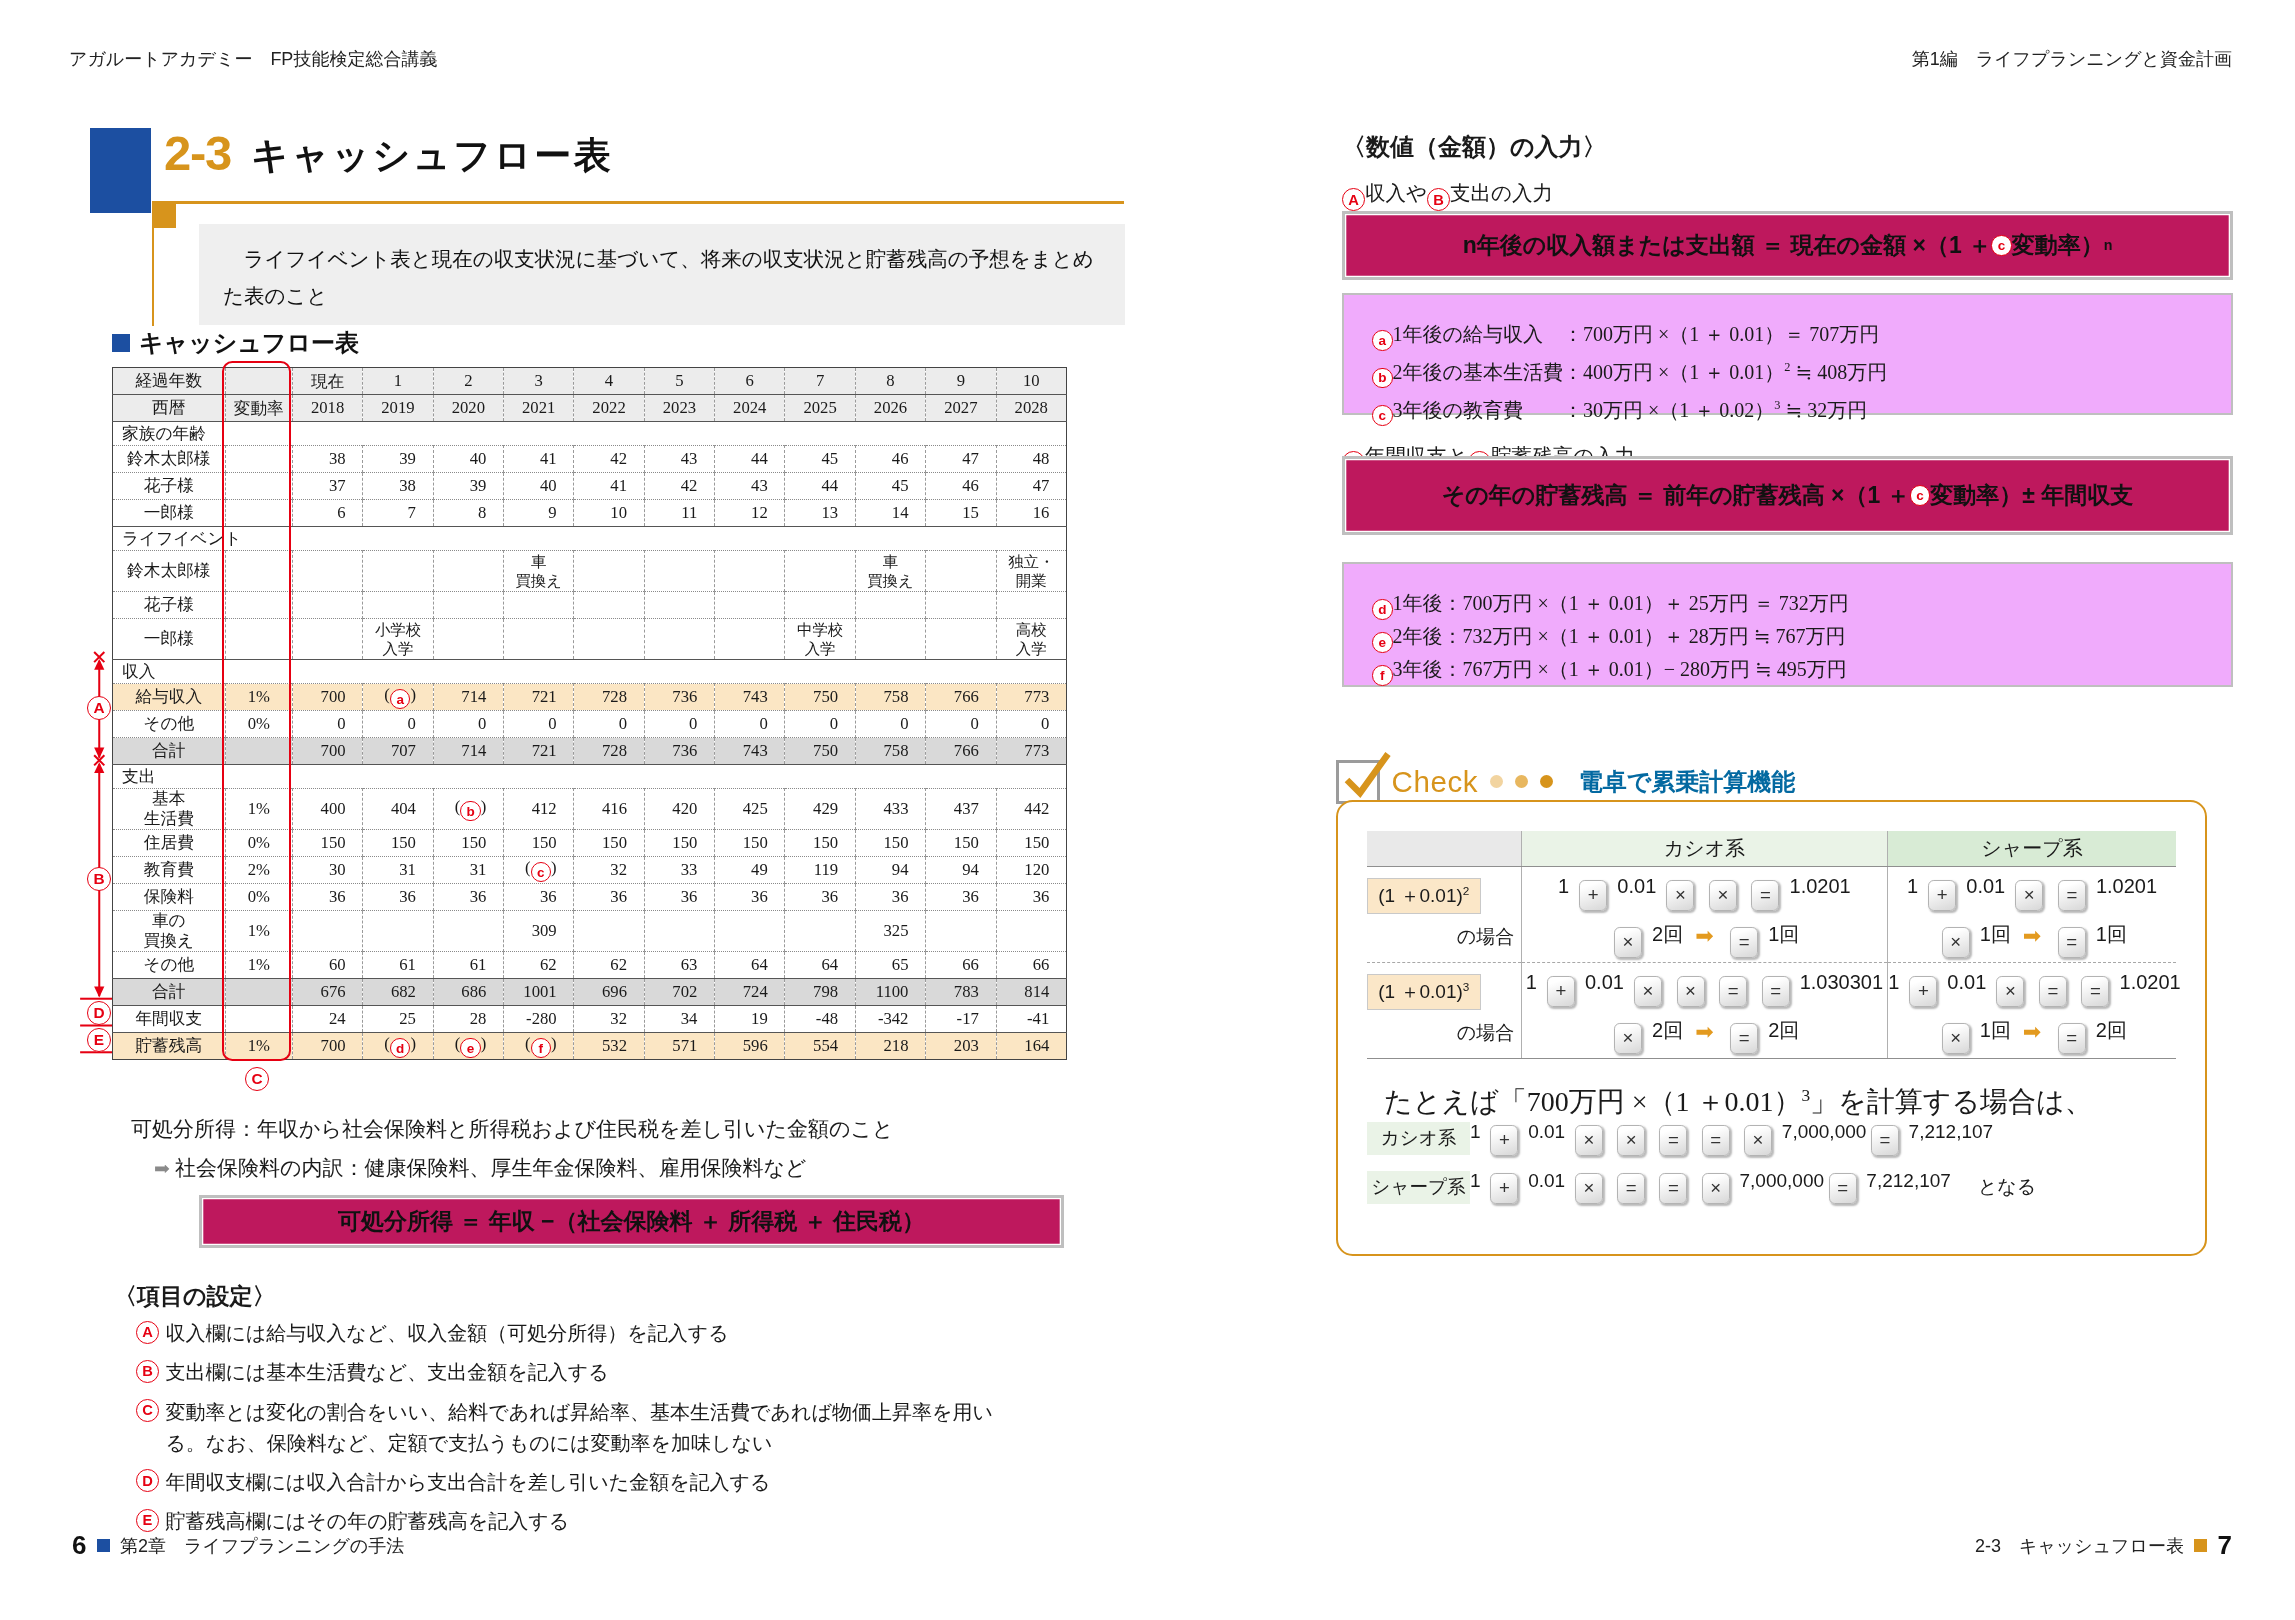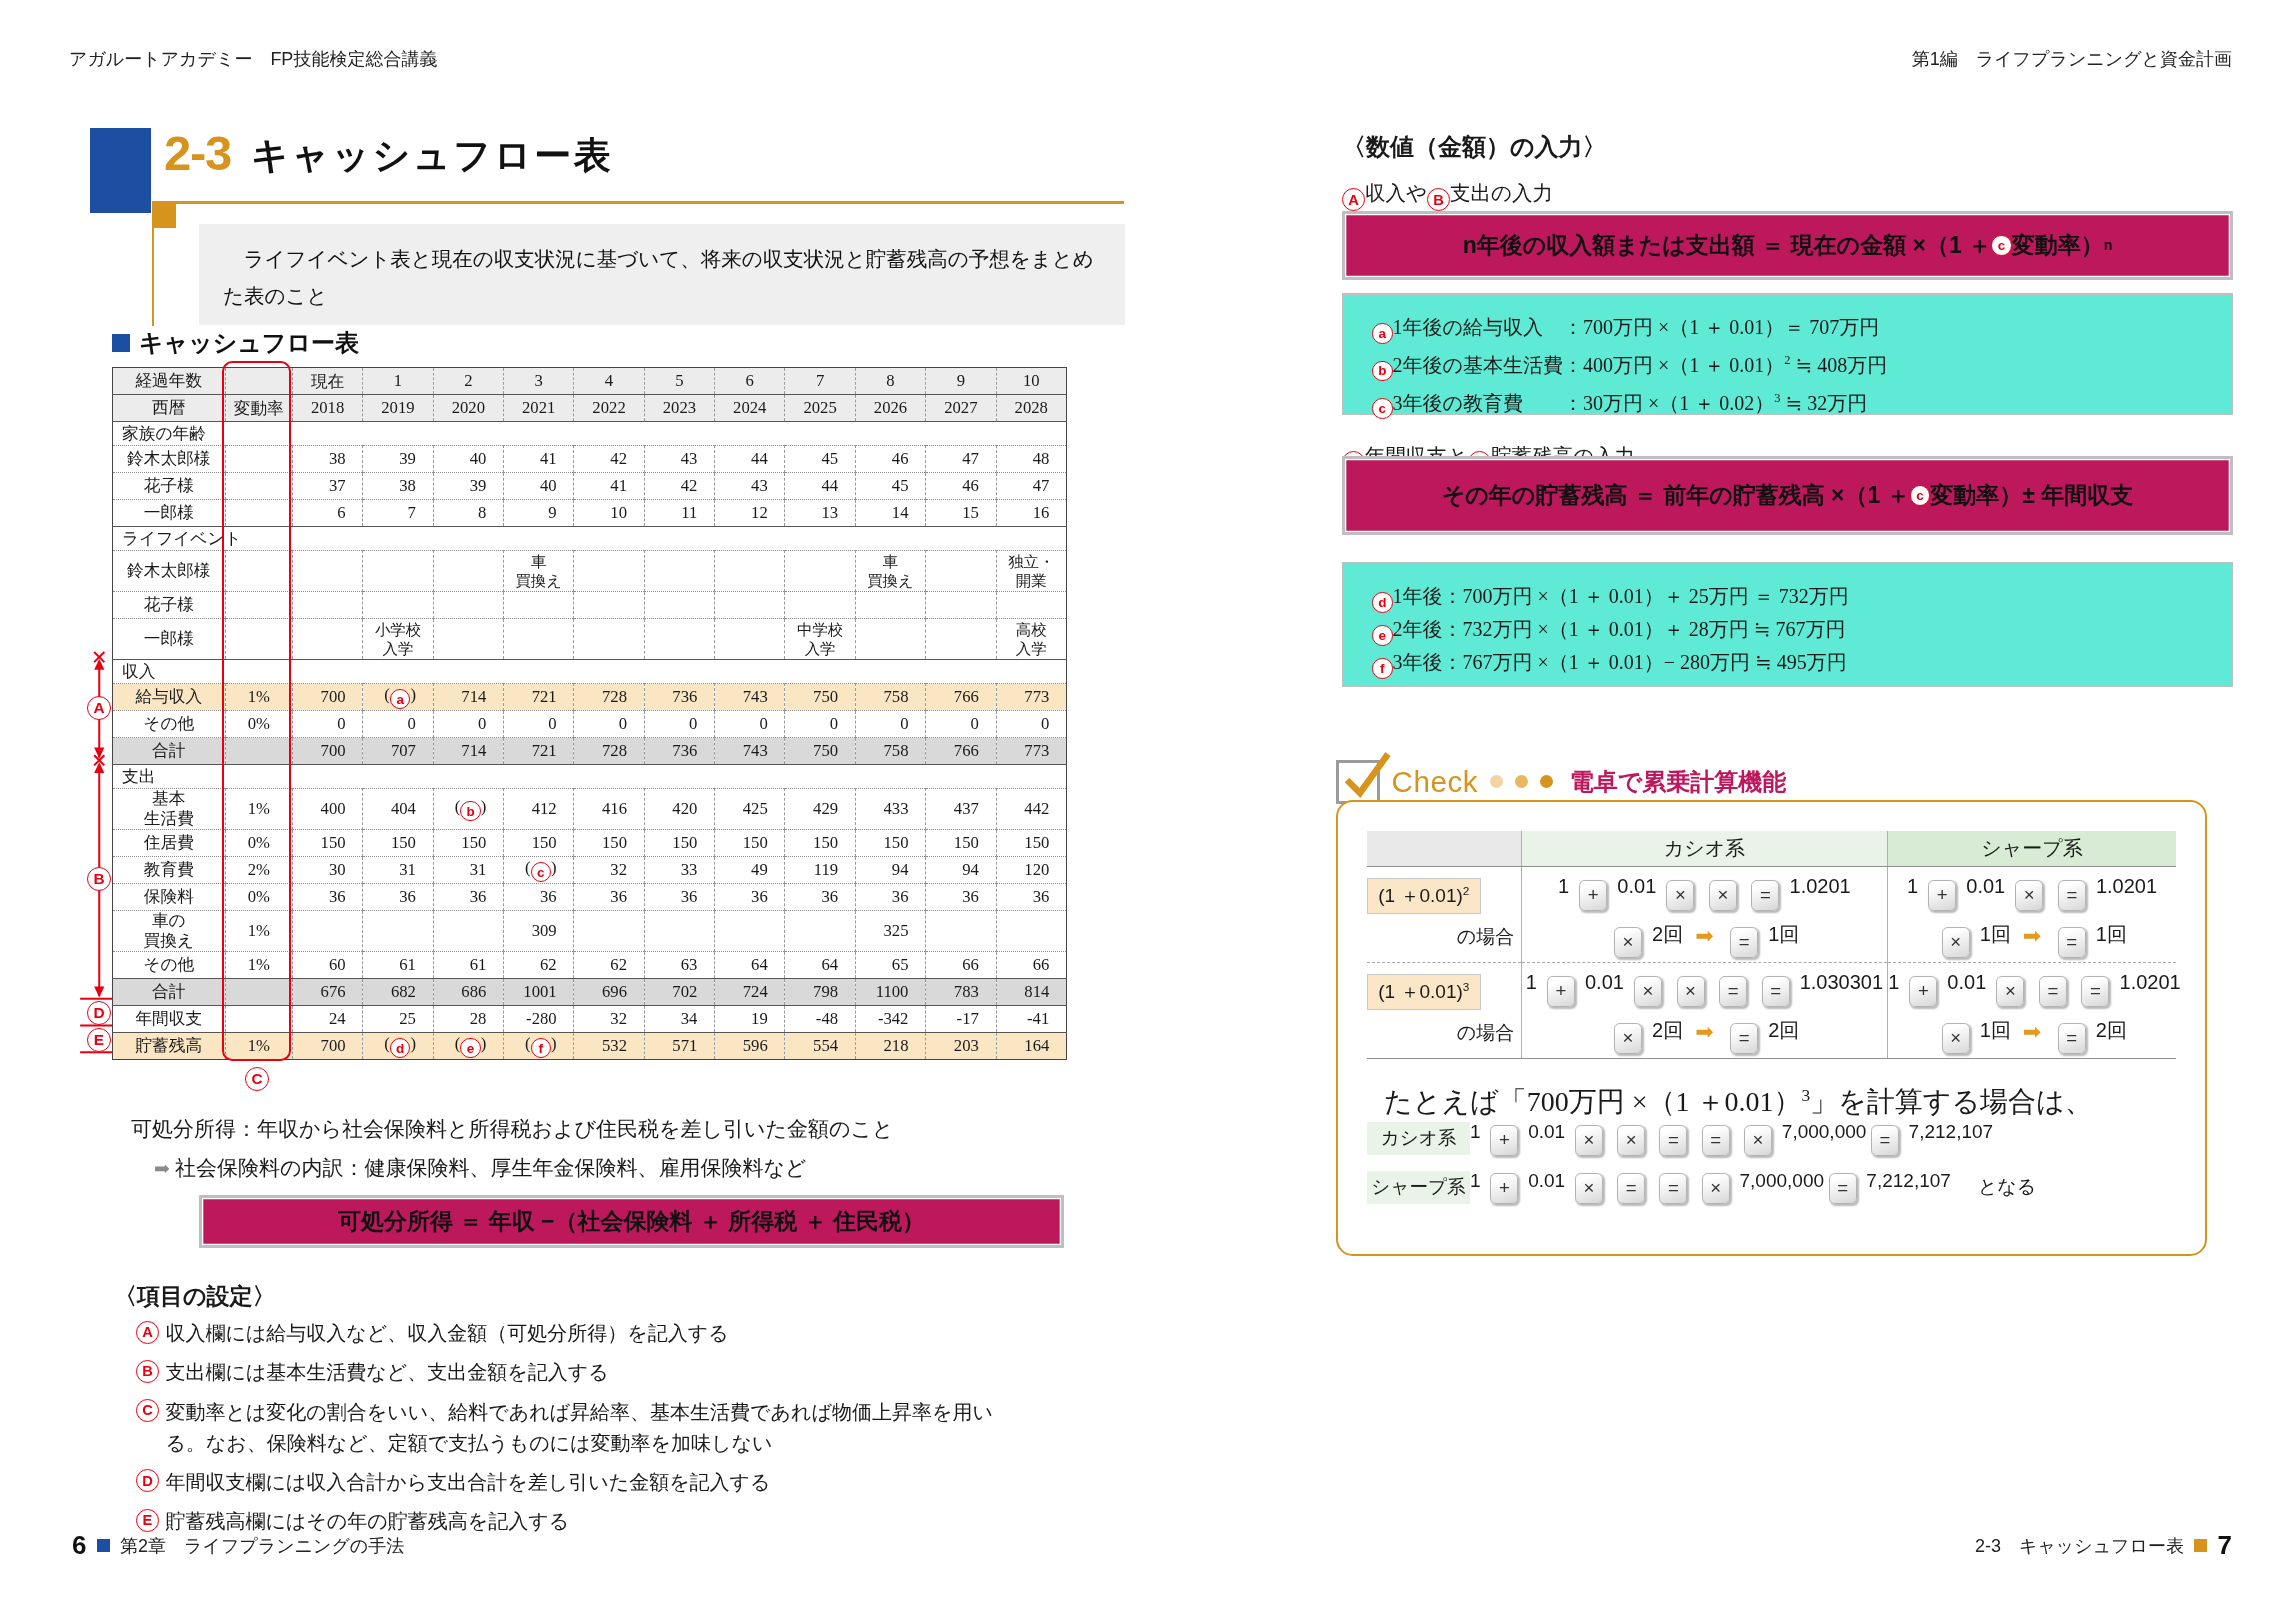--- a/index.html
+++ b/index.html
@@ -83,35 +83,35 @@
   #settings li{display:flex;align-items:flex-start;gap:6.4px;margin-bottom:8.3px;font-size:20px;line-height:1.55}
   #settings li .circ{flex:0 0 auto;margin-top:2.6px}
   #settings li .txt{max-width:852px}
 
   
   #input-h{left:1342px;top:135px;font:bold 24px/1 "Liberation Sans","DejaVu Sans",sans-serif}
   #ab-line{left:1342px;top:179px;font-size:20.5px}
   #de-line{left:1342px;top:442px;font-size:20.5px}
   #fb1{left:1342px;top:211px;width:891px;height:69px}
   #fb2{left:1342px;top:456px;width:891px;height:79px}
-  .ex-box{border:2.6px solid #bfbfbf;background:#5eead4;padding:16px 28px}
+  .ex-box{border:2.6px solid #bfbfbf;background:#f0abfc;padding:23px 28px}
   #eb1{left:1342px;top:293px;width:891px;height:122px}
   #eb2{left:1342px;top:562px;width:891px;height:125px}
   .exline{font-size:20px;line-height:33px;white-space:nowrap}
   sup{font-size:0.62em}
 
   
   #check-head{left:1336px;top:757px;height:49px;display:flex;align-items:center;gap:11.5px}
   #check-icon{position:relative;width:44px;height:44px;background:#fff;border:3.8px solid #9b9b9b;flex:0 0 auto}
   #check-icon .ball{position:absolute;left:-13px;bottom:-19px;width:46px;height:46px;border-radius:50%;
                     background:#F2CD8C;z-index:-1}
   #check-icon svg{position:absolute;left:1.3px;top:-10.3px;width:50px;height:50px;overflow:visible}
   #check-word{font:29.5px/1 "Liberation Sans","DejaVu Sans",sans-serif;color:#D7941C;letter-spacing:0.6px}
   .dot{width:13.5px;height:13.5px;border-radius:50%;display:inline-block}
-  #check-title{font:bold 24px/1 "Liberation Sans","DejaVu Sans",sans-serif;color:#be185d;margin-left:5px}
+  #check-title{font:bold 24px/1 "Liberation Sans","DejaVu Sans",sans-serif;color:#0369a1;margin-left:14px}
   #gold-box{left:1336px;top:800px;width:871px;height:456px;border:2.2px solid #D7941C;border-radius:16.7px;background:#fff}
 
   #calc-table{position:absolute;left:29px;top:29px;width:809px;border-collapse:collapse;table-layout:fixed;
               font-family:"Liberation Sans","DejaVu Sans",sans-serif}
   #calc-table td{vertical-align:middle}
   #calc-table tr.chead{height:35px}
   #calc-table tr.chead td{text-align:center;font-size:20px;border-bottom:1.6px solid #8f8f8f}
   #calc-table td.g0{background:#e9e9e9}
   #calc-table td.g1{background:#EAF3E7}
   #calc-table td.g2{background:#D8EBD5}

